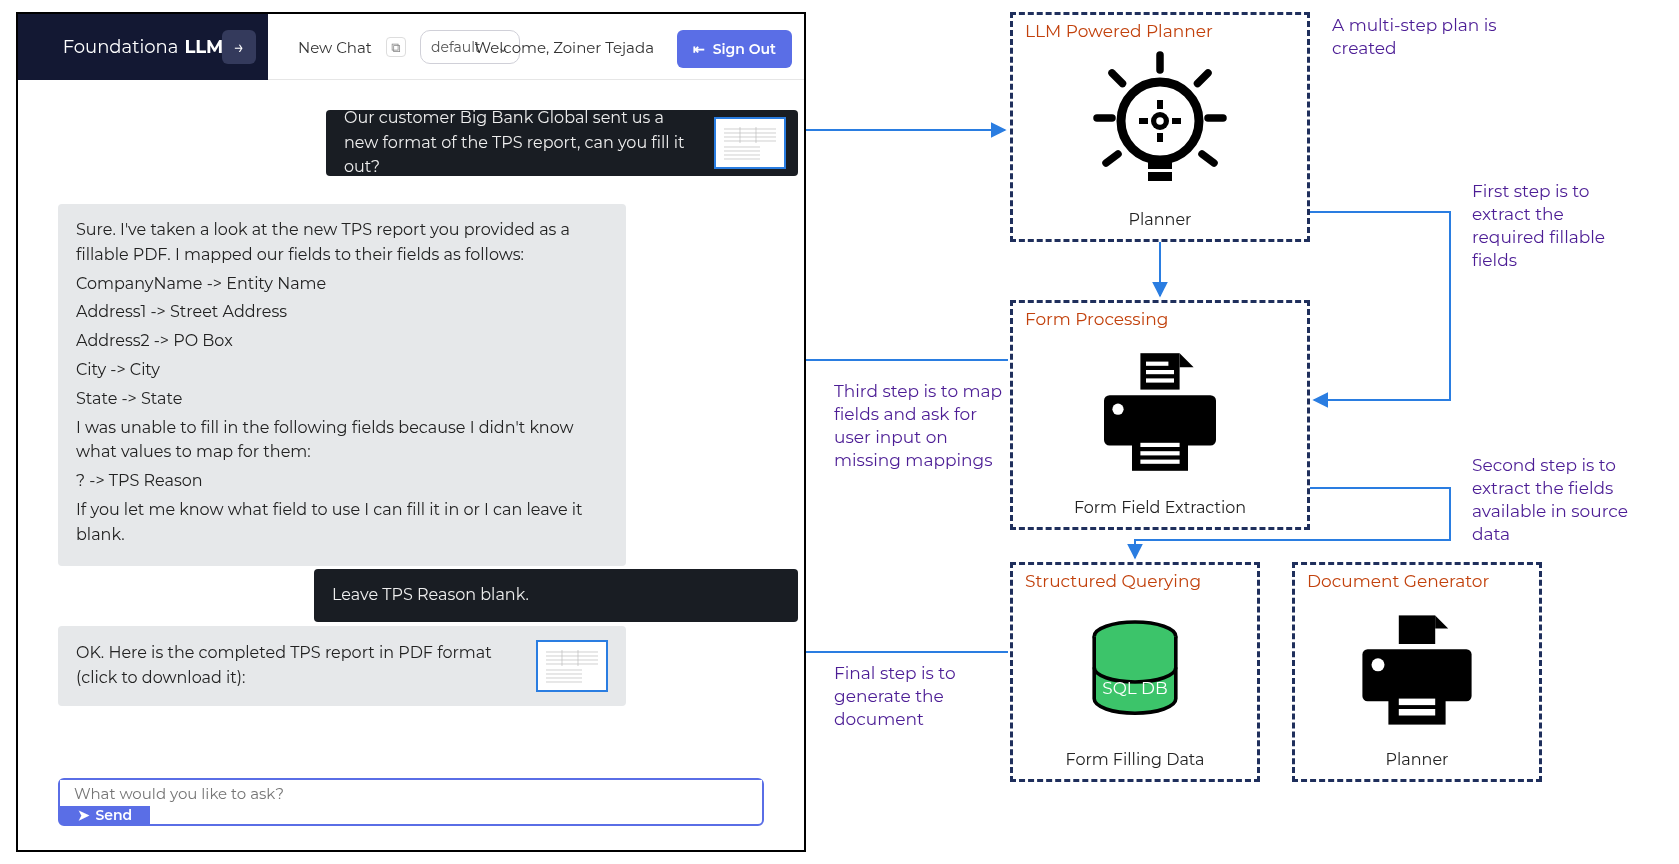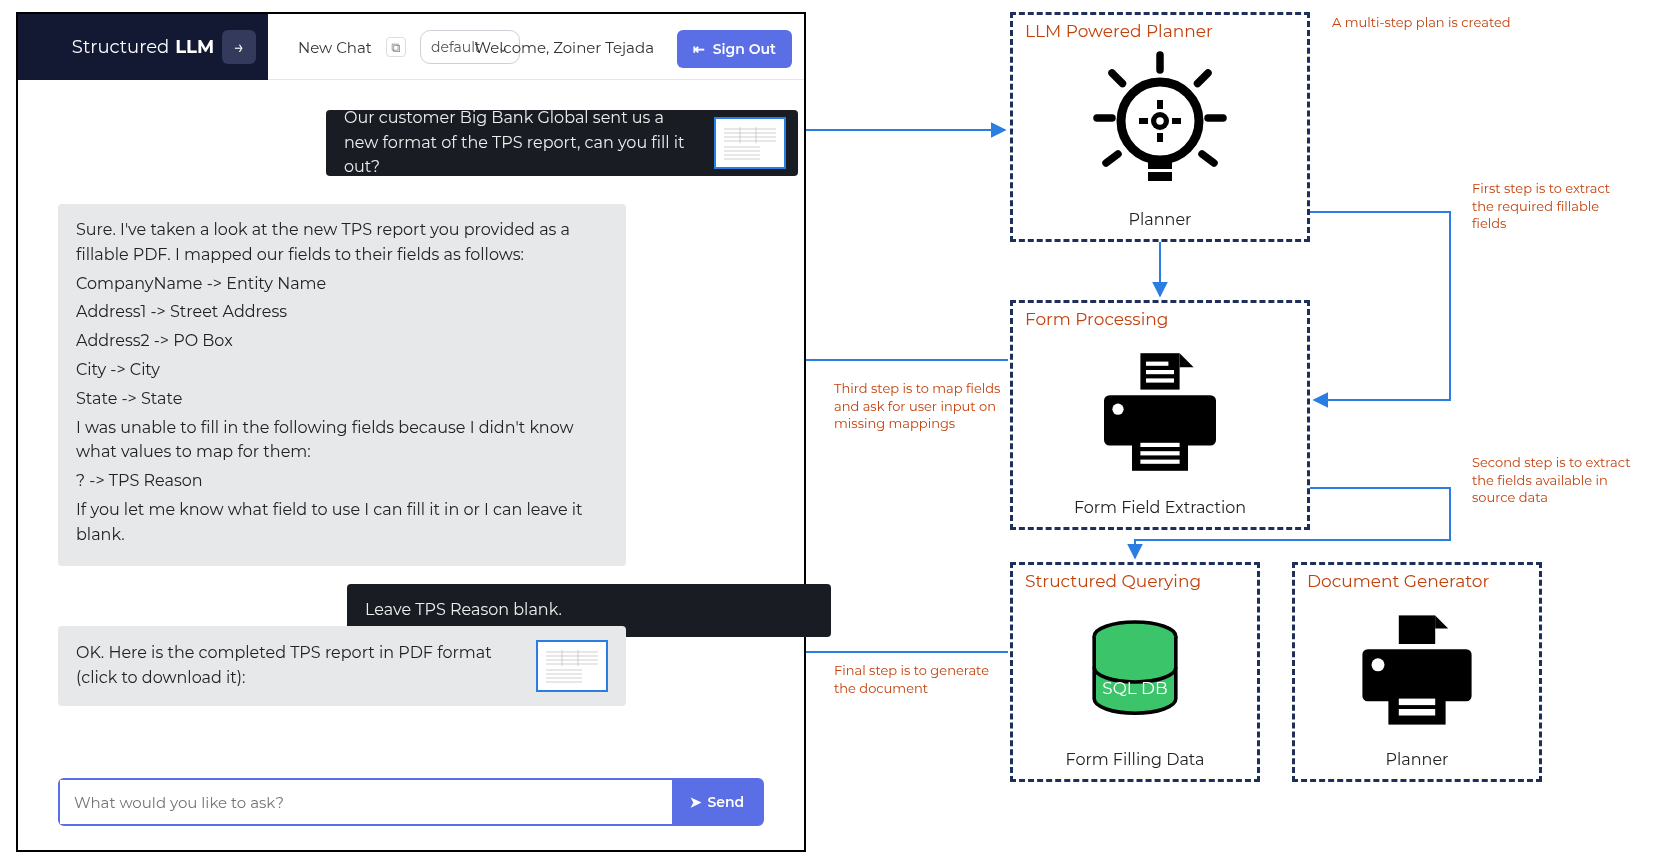--- a/index.html
+++ b/index.html
@@ -103,29 +103,29 @@
   }
   .msg1 { left: 308px; top: 96px; width: 472px; height: 66px; display:flex; align-items:center; gap:14px; padding-right:12px;}
   .thumb {
     width: 72px; height: 52px; background: #fff;
     border: 2px solid #2a7de1;
     display: flex; align-items: center; justify-content: center;
     font-size: 6px; color: #888;
   }
   .msg2 { left: 40px; top: 190px; width: 568px; }
   .msg2 p { margin-bottom: 4px; }
-  .msg3 { left: 296px; top: 570px; width: 484px; margin-left: 33px; }
+  .msg3 { left: 296px; top: 555px; width: 484px; }
   .msg4 { left: 40px; top: 612px; width: 568px; display:flex; align-items:center; gap:4px;}
   .chat-input {
     position: absolute;
     left: 40px; right: 40px; bottom: 24px;
     height: 48px;
     border: 2px solid #5a6ee6;
     border-radius: 6px;
-    display: flex; align-items: stretch;
+    display: flex; align-items: stretch; flex-direction: column;
   }
   .chat-input input {
     flex: 1; border: none; outline: none; padding: 0 14px;
     font-size: 15px; font-family: inherit;
   }
   .send-btn {
     width: 90px; background: #5a6ee6; color:#fff;
     display:flex;align-items:center;justify-content:center; gap:6px;
     font-weight:600; cursor:pointer;
   }
@@ -149,21 +149,21 @@
     position: absolute; left: 0; right: 0;
     display: flex; align-items: center; justify-content: center;
   }
   .dplanner { left: 1010px; top: 12px;  width: 300px; height: 230px; }
   .dform    { left: 1010px; top: 300px; width: 300px; height: 230px; }
   .dquery   { left: 1010px; top: 562px; width: 250px; height: 220px; }
   .dgen     { left: 1292px; top: 562px; width: 250px; height: 220px; }
 
   .annot {
     position: absolute;
-    font-size: 13px; color: #c2410c; line-height: 1.35;
+    font-size: 17px; color: #4c1d95; line-height: 1.35;
   }
 
   svg.connectors { position: absolute; left:0; top:0; width:1679px; height:864px; pointer-events:none; }
 </style>
 </head>
 <body>
 
 <div class="stage">
 
   <svg class="connectors">
@@ -184,21 +184,21 @@
 
       <path d="M 1008 360 L 614 360" marker-end="url(#ah)"></path>
 
       <path d="M 1008 652 L 614 652" marker-end="url(#ah)"></path>
     </g>
   </svg>
 
   <div class="chat-window">
     <div class="chat-header">
       <div class="brand">
-        <span>Structured</span>
+        <span>Foundationa</span>
           <b>LLM</b>
         <div class="btn-arrow">
           <span>→</span>
         </div>
       </div>
       <div class="new-chat">
         <span>New Chat</span>
         <span class="copy-btn">⧉</span>
         <div class="select-box">
           <span>default</span>

